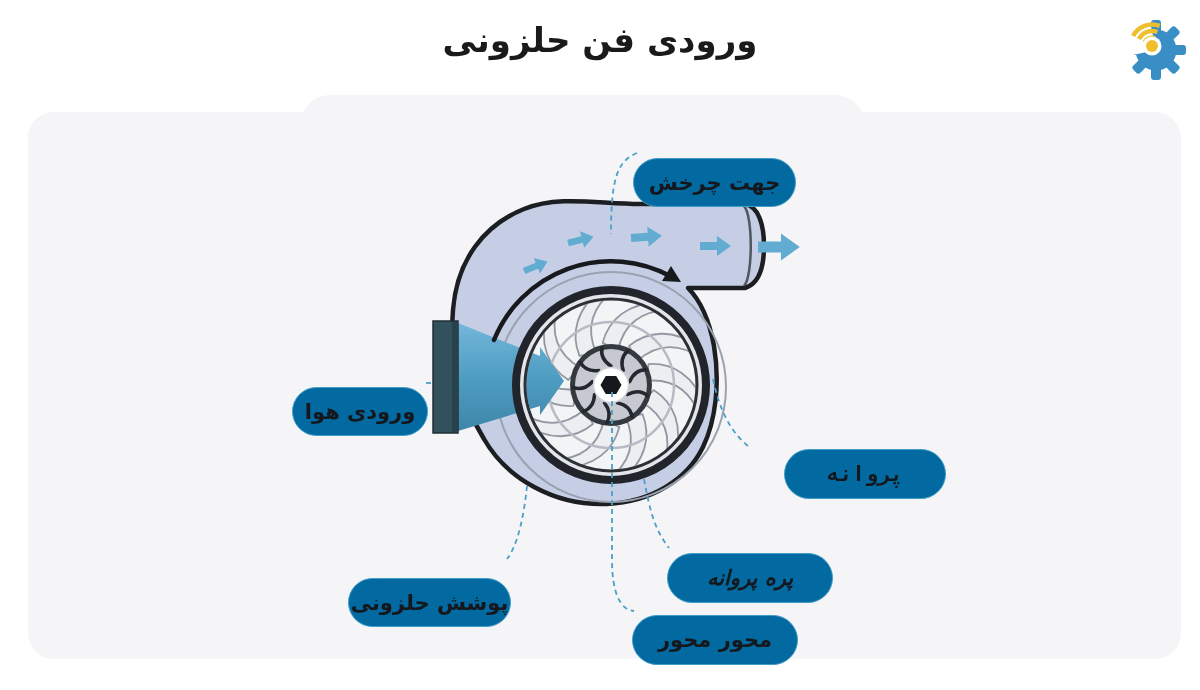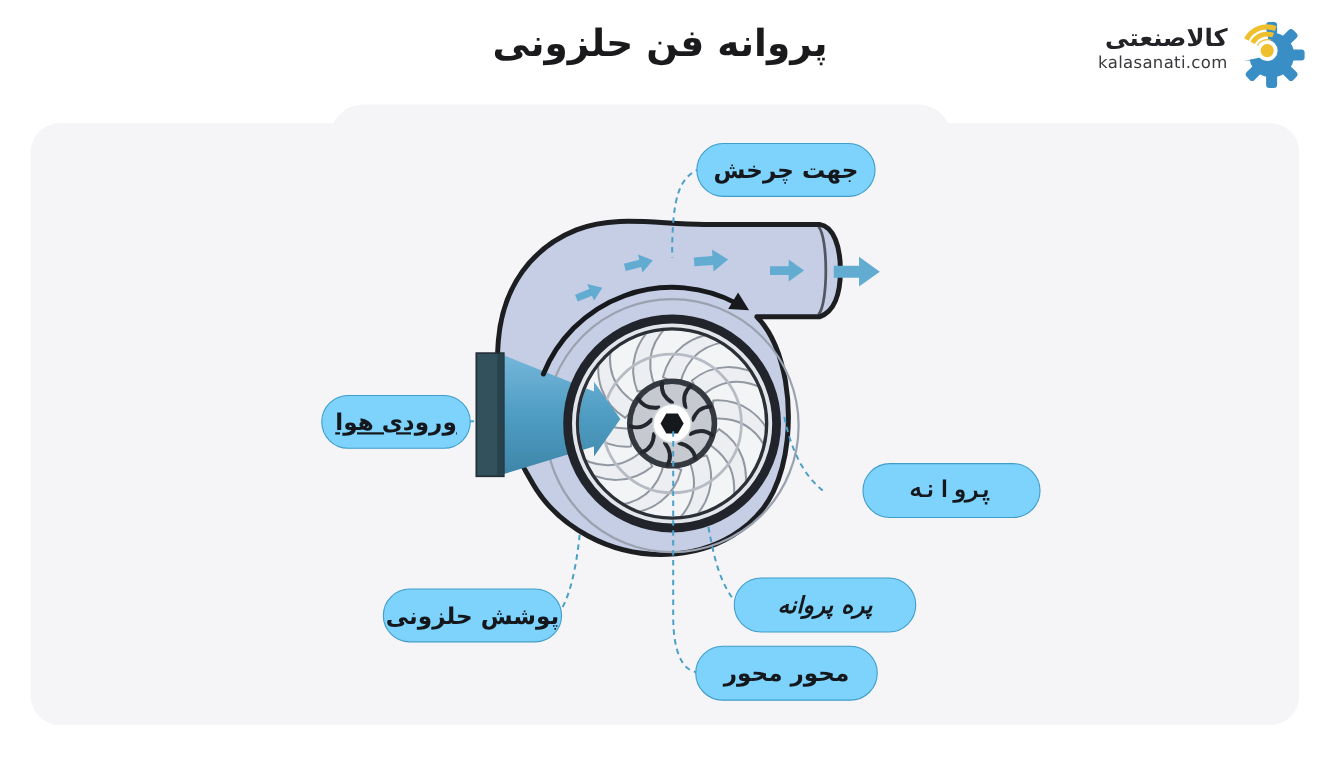--- a/index.html
+++ b/index.html
@@ -22,43 +22,39 @@
   }
   .logo{
     position:absolute;right:12px;top:8px;display:flex;align-items:center;z-index:5;
   }
   .logo-text{display:flex;flex-direction:column;align-items:flex-end;margin-right:4px;}
   .logo-fa{font-size:22px;font-weight:bold;color:#232327;direction:rtl;line-height:1.1;}
   .logo-domain{font-size:15px;color:#3a3a3e;letter-spacing:.3px;}
   .diagram-svg{position:absolute;left:0;top:0;z-index:1;}
   .pill{
     position:absolute;z-index:3;display:flex;align-items:center;justify-content:center;
-    background:#7dd3fc;border:1.6px solid #3f9dc9;border-radius:26px;
-    font-size:21px;font-weight:bold;color:#14171c;direction:rtl;white-space:nowrap;
+    background:#0369a1;border:1.6px solid #3f9dc9;border-radius:26px;
+    font-size:21px;font-weight:bold;color:#14171c;direction:rtl;white-space:nowrap;margin-top:28px;
   }
   .pill-rotation{left:633px;top:130px;width:161px;height:47px;}
-  .pill-inlet{left:292px;top:359px;width:134px;height:47px;text-decoration:underline;}
+  .pill-inlet{left:292px;top:359px;width:134px;height:47px;}
   .pill-impeller{left:784px;top:421px;width:160px;height:48px;font-family:Liberation Mono, monospace;}
-  .pill-casing{left:348px;top:535px;width:161px;height:47px;}
+  .pill-casing{left:348px;top:550px;width:161px;height:47px;}
   .pill-blade{left:667px;top:525px;width:164px;height:48px;font-style:italic;}
   .pill-shaft{left:632px;top:587px;width:164px;height:48px;}
 </style>
 </head>
 <body>
 
 <div class="panel-bump"></div>
 <div class="panel"></div>
 
-<div class="page-title">پروانه فن حلزونی</div>
+<div class="page-title">ورودی فن حلزونی</div>
 
 <div class="logo">
-  <div class="logo-text">
-    <span class="logo-fa">کالاصنعتی</span>
-    <span class="logo-domain">kalasanati.com</span>
-  </div>
   <svg width="68" height="74" viewBox="0 0 68 74">
     <g>
       <g fill="#3a8ec6">
         <rect x="31" y="12" width="10" height="14" rx="3" transform="rotate(0,36,42)"></rect>
         <rect x="31" y="12" width="10" height="14" rx="3" transform="rotate(45,36,42)"></rect>
         <rect x="31" y="12" width="10" height="14" rx="3" transform="rotate(90,36,42)"></rect>
         <rect x="31" y="12" width="10" height="14" rx="3" transform="rotate(135,36,42)"></rect>
         <rect x="31" y="12" width="10" height="14" rx="3" transform="rotate(180,36,42)"></rect>
         <rect x="31" y="12" width="10" height="14" rx="3" transform="rotate(225,36,42)"></rect>
         <rect x="31" y="12" width="10" height="14" rx="3" transform="rotate(270,36,42)"></rect>

